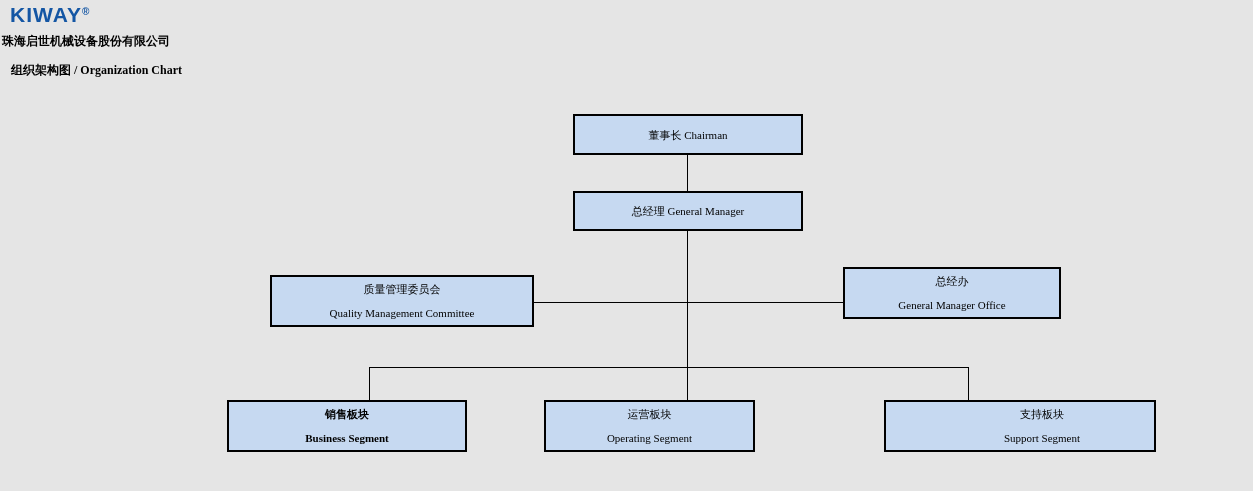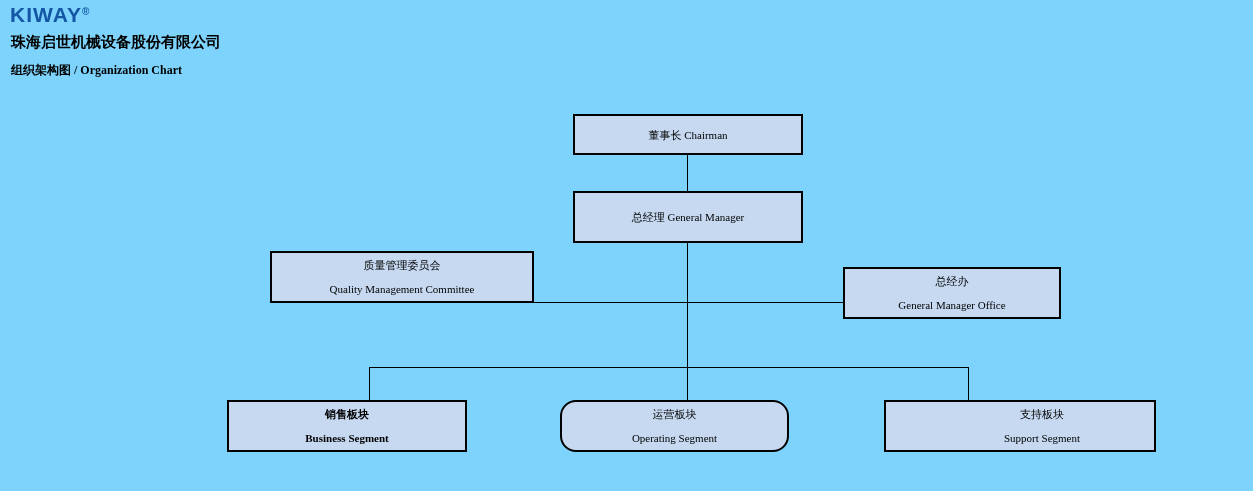--- a/index.html
+++ b/index.html
@@ -1,38 +1,38 @@
 <!DOCTYPE html>
 <html style="--logo-blue: #1456A4; --box-fill: #C6D9F1; --box-border: #000000; --line-color: #000000;"><head>
 <meta charset="utf-8">
 <title>Organization Chart</title>
 <style>
   html, body { margin: 0; padding: 0; background: #ffffff; }
   .canvas {
     position: relative;
     width: 1253px;
     height: 491px;
-    background: #7dd3fc;
+    background: #e5e5e5;
     overflow: hidden;
     font-family: "Liberation Serif", "DejaVu Serif", serif;
     color: #000000;
   }
 
   
   .logo {
     position: absolute; left: 10px; top: 3px;
     font-family: "Liberation Sans", "DejaVu Sans", sans-serif;
     font-weight: bold; font-size: 21px; letter-spacing: 1px;
     color: var(--logo-blue, #1456A4);
     white-space: nowrap;
   }
   .logo sup { font-size: 10px; letter-spacing: 0; vertical-align: 7px; }
   .company-name {
-    position: absolute; left: 11px; top: 33px;
-    font-weight: bold; font-size: 15px; white-space: nowrap;
+    position: absolute; left: 2px; top: 33px;
+    font-weight: bold; font-size: 12px; white-space: nowrap;
   }
   .chart-title {
     position: absolute; left: 11px; top: 62px;
     font-weight: bold; font-size: 12px; white-space: nowrap;
   }
 
   
   .node {
     position: absolute;
     box-sizing: border-box;
@@ -41,25 +41,25 @@
     display: flex;
     flex-direction: column;
     align-items: center;
     justify-content: center;
     font-size: 11px;
     line-height: 24px;
     text-align: center;
     white-space: nowrap;
   }
   .node-chairman  { left: 573px; top: 114px; width: 230px; height: 41px; }
-  .node-gm        { left: 573px; top: 191px; width: 230px; height: 52px; }
-  .node-qmc       { left: 270px; top: 251px; width: 264px; height: 52px; }
+  .node-gm        { left: 573px; top: 191px; width: 230px; height: 40px; }
+  .node-qmc       { left: 270px; top: 275px; width: 264px; height: 52px; }
   .node-gmo       { left: 843px; top: 267px; width: 218px; height: 52px; }
   .node-business  { left: 227px; top: 400px; width: 240px; height: 52px; font-weight: bold; }
-  .node-operating { left: 560px; top: 400px; width: 229px; height: 52px; border-radius: 16px; }
+  .node-operating { left: 544px; top: 400px; width: 211px; height: 52px; }
   .node-support   { left: 884px; top: 400px; width: 272px; height: 52px; padding-left: 44px; }
 
   
   .line { position: absolute; background: var(--line-color, #000000); }
   .line.v { width: 1px; }
   .line.h { height: 1px; }
   .c-chairman-gm   { left: 687px; top: 155px; height: 37px; }
   .c-gm-trunk      { left: 687px; top: 230px; height: 170px; }
   .c-branch-h      { left: 534px; top: 302px; width: 309px; }
   .c-bottom-h      { left: 369px; top: 367px; width: 600px; }

